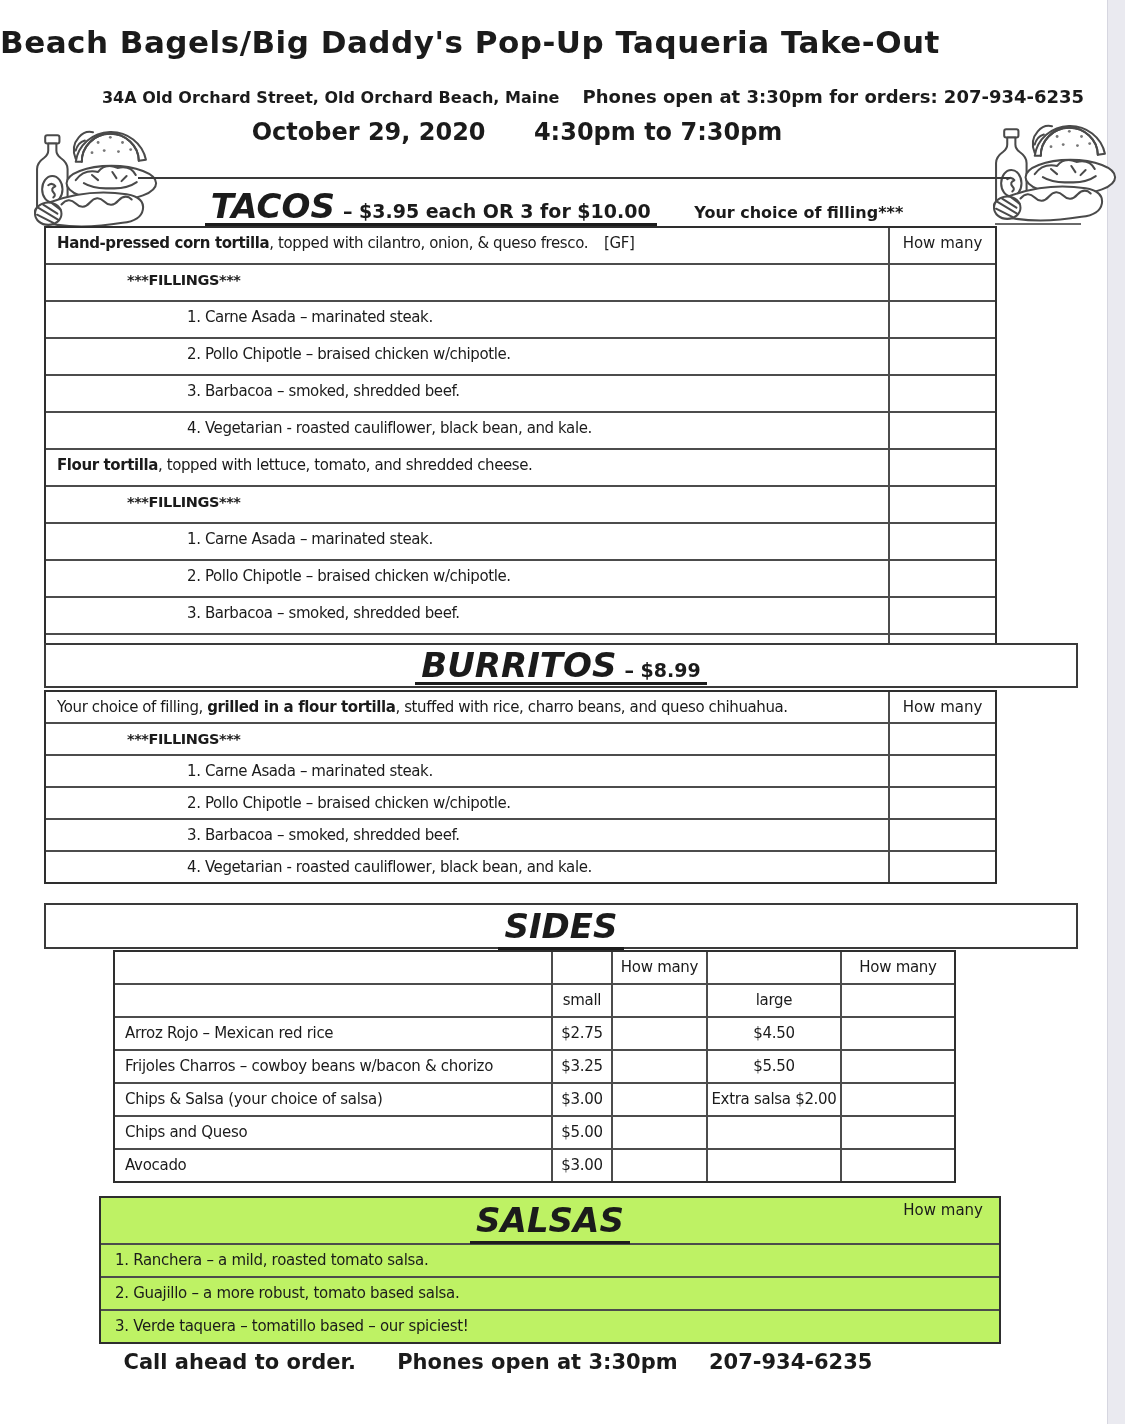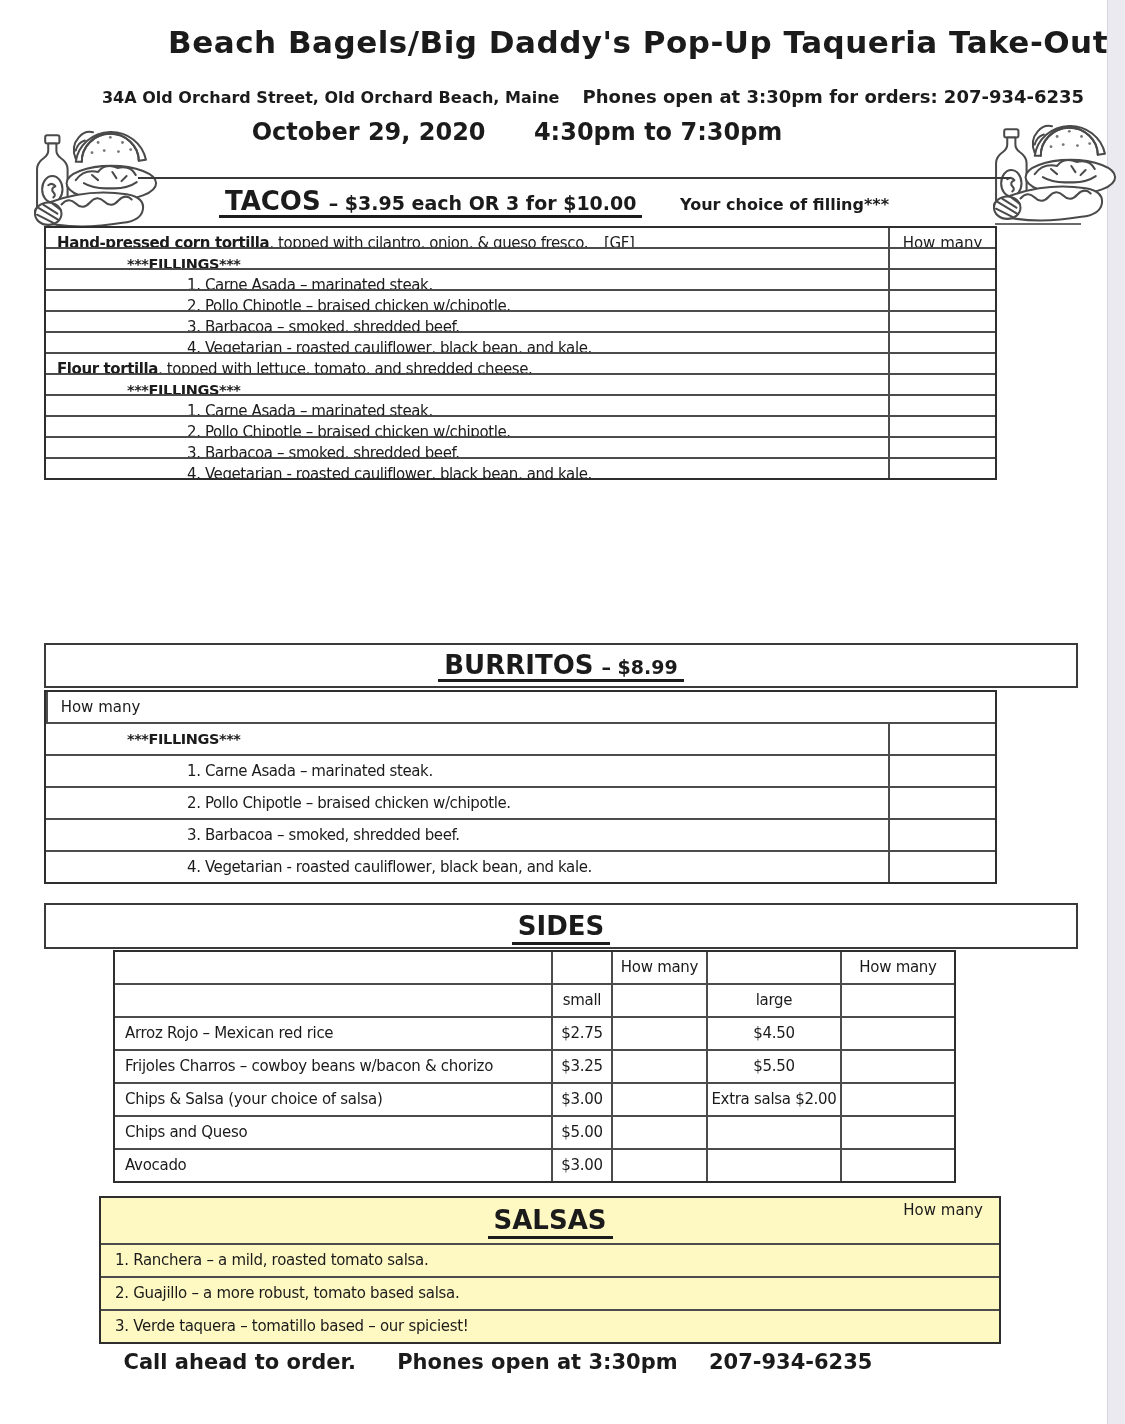--- a/index.html
+++ b/index.html
@@ -1,52 +1,52 @@
 <!DOCTYPE html>
 <html><head>
 <meta charset="utf-8">
 <style>
   html,body{margin:0;padding:0;background:#ffffff;}
   .page{position:relative;width:1125px;height:1424px;background:#ffffff;overflow:hidden;
         font-family:"DejaVu Sans",sans-serif;color:#1b1b1b;}
   .edge-band{position:absolute;right:0;top:0;width:17px;height:100%;
              background:#eaeaf0;border-left:1px solid #d6d6e0;}
   
-  .title{position:absolute;top:24px;left:0;width:1108px;text-align:right;
+  .title{position:absolute;top:24px;left:0;width:1108px;text-align:left;
          font-size:31px;font-weight:700;letter-spacing:.5px;}
   .addr-line{position:absolute;top:86px;left:0;width:1108px;text-align:center;white-space:nowrap;padding-left:39px;}
   .addr{font-size:16px;font-weight:700;}
   .phones{font-size:18px;font-weight:700;margin-left:18px;}
   .date-line{position:absolute;top:118px;left:0;width:1034px;text-align:center;
              font-size:24px;font-weight:700;}
   .hours{margin-left:40px;}
   .rule-top{position:absolute;top:177px;left:138px;width:872px;border-top:2px solid #3a3a3a;}
   .rule-ext{position:absolute;top:223px;left:995px;width:86px;border-top:2px solid #6a6a6a;}
   .clipart{position:absolute;}
   .clipart.left{left:24px;top:116px;}
   .clipart.right{left:983px;top:110px;}
   
   .tacos-heading{position:absolute;top:186px;left:0;width:1108px;text-align:center;
                  font-weight:700;white-space:nowrap;}
   .u{border-bottom:3px solid #1c1c1c;padding:0 6px 1px 6px;}
-  .h-big{font-size:26px;font-weight:700;}
+  .h-big{font-size:34px;font-weight:700;font-style:italic;}
   .h-mid{font-size:19px;font-weight:700;margin-left:8px;}
   .h-sub{font-size:16px;font-weight:700;margin-left:32px;}
   .box-heading{position:absolute;left:44px;width:1030px;border:2px solid #3a3a3a;
                text-align:center;background:#fff;}
   .box-heading.burritos{top:643px;height:41px;line-height:41px;}
   .box-heading.sides{top:903px;height:42px;line-height:42px;}
   
   .qtable{position:absolute;left:44px;width:953px;border:2px solid #2e2e2e;
           box-sizing:border-box;background:#fff;}
   .qtable.tacos{top:226px;}
   .qtable.burritos{top:690px;}
   .qrow{display:flex;border-top:2px solid #4c4c4c;}
   .qrow:first-child{border-top:none;}
-  .qtable.tacos .qrow{height:19px;line-height:31px;gap:30px;}
+  .qtable.tacos .qrow{height:35px;line-height:31px;gap:30px;}
   .qtable.burritos .qrow{height:30px;line-height:30px;}
   .cell{box-sizing:border-box;overflow:hidden;white-space:nowrap;}
   .desc{flex:1;font-size:15px;letter-spacing:-0.4px;padding-left:11px;}
   .desc.fillings{padding-left:81px;font-weight:700;font-size:14.5px;}
   .desc.option{padding-left:141px;}
   .qty{width:107px;border-left:2px solid #4c4c4c;text-align:center;font-size:15px;}
   .qhead{font-weight:500;}
   .b{font-weight:700;}
   .tag{margin-left:16px;}
   
@@ -56,21 +56,21 @@
   .srow:first-child{border-top:none;}
   .scell{box-sizing:border-box;font-size:15px;letter-spacing:-0.3px;overflow:hidden;
          white-space:nowrap;text-align:center;border-left:2px solid #4c4c4c;}
   .scell.c0{border-left:none;width:436px;text-align:left;padding-left:10px;}
   .scell.c1{width:60px;}
   .scell.c2{width:95px;}
   .scell.c3{width:134px;}
   .scell.c4{flex:1;}
   
   .saltable{position:absolute;top:1196px;left:99px;width:902px;border:2px solid #2e2e2e;
-            box-sizing:border-box;background:#fef9c3;}
+            box-sizing:border-box;background:#bef264;}
   .sal-header{position:relative;height:45px;line-height:45px;text-align:center;}
   .sal-howmany{position:absolute;right:16px;top:-3px;font-size:15px;line-height:30px;}
   .salrow{height:31px;line-height:31px;border-top:2px solid #4c4c4c;
           font-size:15px;letter-spacing:-0.3px;padding-left:14px;white-space:nowrap;}
   
   .footer{position:absolute;top:1350px;left:0;width:996px;text-align:center;
           font-size:21px;font-weight:700;white-space:nowrap;}
   .footer .gap1{margin-left:34px;}
   .footer .gap2{margin-left:24px;}
   svg .ln{fill:none;stroke:#4a4a4a;stroke-width:2;stroke-linecap:round;stroke-linejoin:round;}
@@ -215,20 +215,21 @@
         <div class="cell desc option"><span>4. Vegetarian - roasted cauliflower, black bean, and kale.</span></div>
         <div class="cell qty"></div>
       </div>
     </div>
 
   <div class="box-heading burritos">
     <span class="u"><span class="h-big">BURRITOS</span><span class="h-mid">– $8.99</span></span>
   </div>
   <div class="qtable burritos">
       <div class="qrow">
+        <div class="cell desc"><span>Your choice of filling, </span><span class="b">grilled in a flour tortilla</span><span>, stuffed with rice, charro beans, and queso chihuahua.</span></div>
         <div class="cell qty qhead">How many</div>
       </div>
       <div class="qrow">
         <div class="cell desc fillings"><span>***FILLINGS***</span></div>
         <div class="cell qty"></div>
       </div>
       <div class="qrow">
         <div class="cell desc option"><span>1. Carne Asada – marinated steak.</span></div>
         <div class="cell qty"></div>
       </div>

